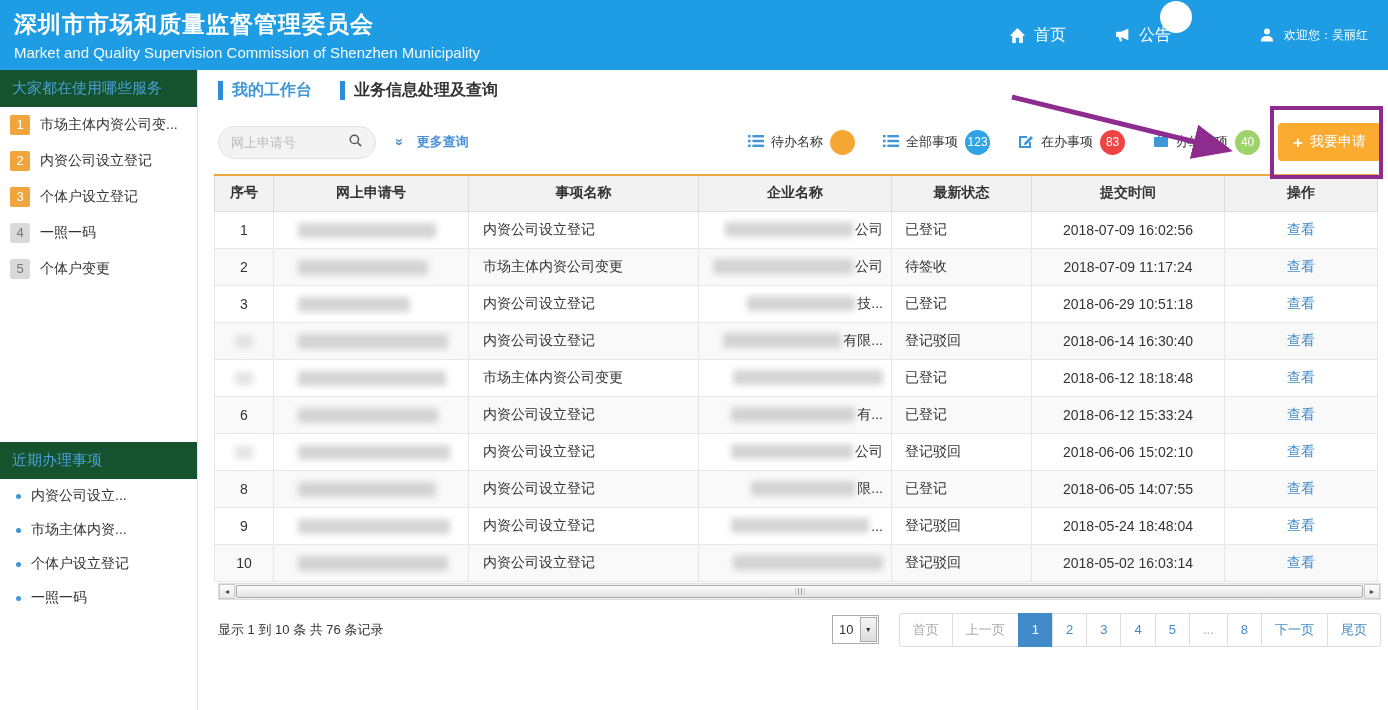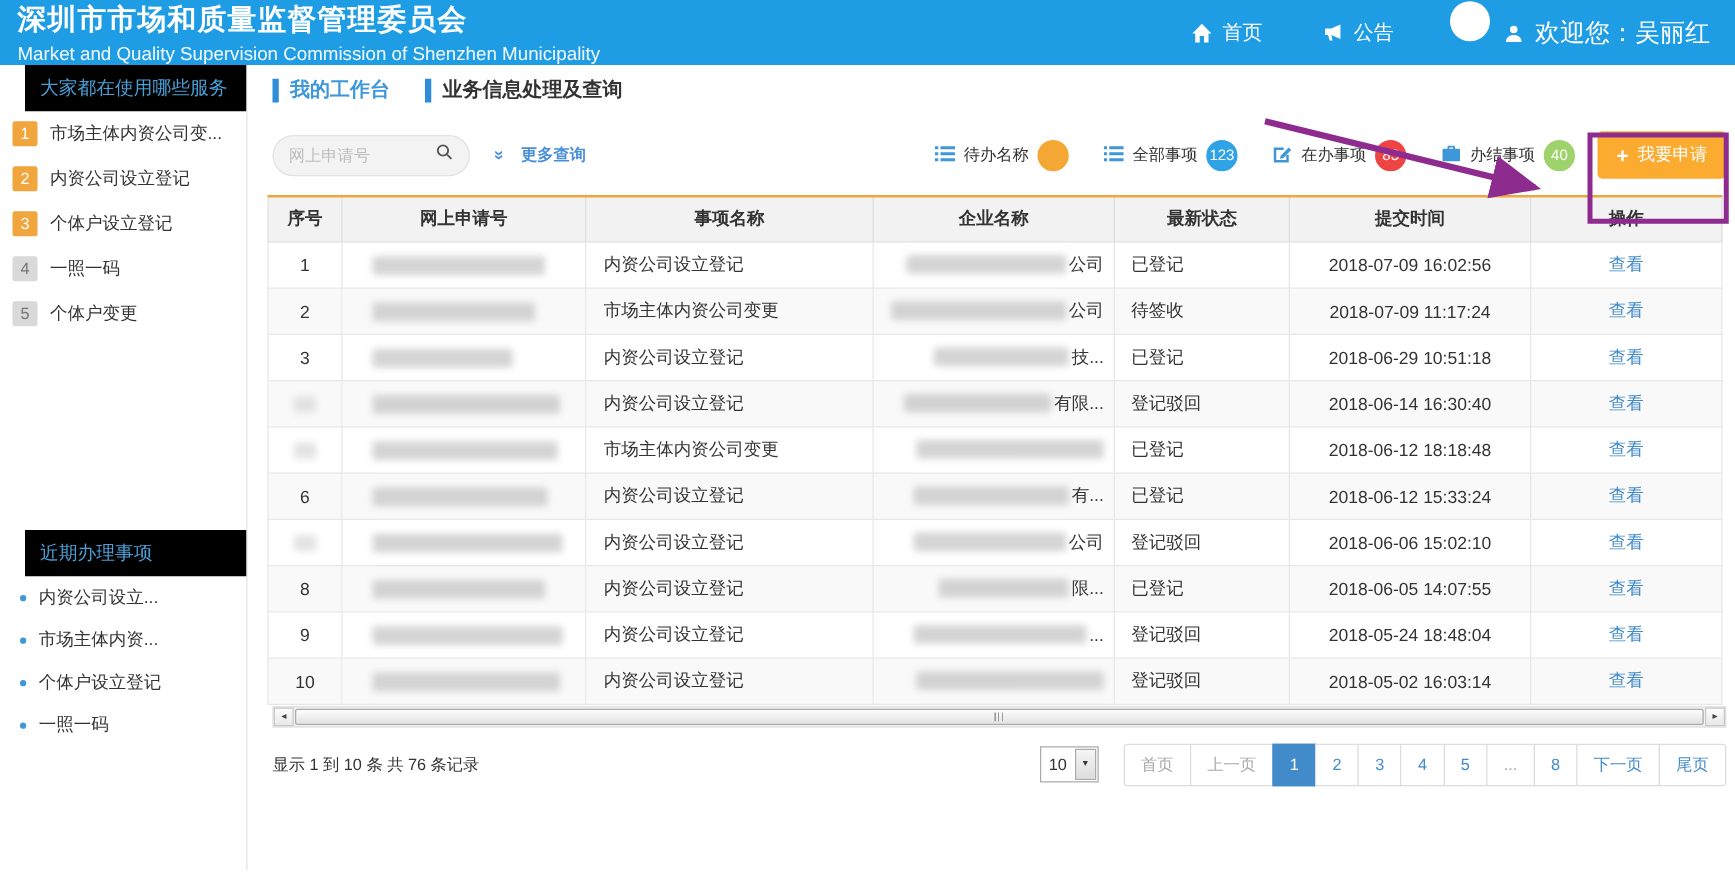--- a/index.html
+++ b/index.html
@@ -1,34 +1,34 @@
 <!DOCTYPE html>
 <html><head>
 <meta charset="utf-8">
 <style>
   * { box-sizing: border-box; margin: 0; padding: 0; }
   html,body { width:1388px; height:710px; overflow:hidden;
     font-family:"Liberation Sans","DejaVu Sans",sans-serif; background:#fff; position:relative; }
 
   
-  .topbar { height:52px; background:#1E9CE4; color:#fff; display:flex; align-items:center; padding:0 14px; }
+  .topbar { height:70px; background:#1E9CE4; color:#fff; display:flex; align-items:center; padding:0 14px; }
   .brand-title { font-size:23px; font-weight:bold; letter-spacing:1px; }
   .brand-sub { font-size:15px; margin-top:4px; opacity:.95; }
   .topnav { margin-left:auto; display:flex; align-items:center; gap:48px; font-size:16px; margin-right:6px;}
   .navitem { display:flex; align-items:center; gap:8px; cursor:pointer; }
-  .welcome { display:flex; align-items:center; gap:8px; font-size:20px; margin-left:40px;}
+  .welcome { display:flex; align-items:center; gap:8px; font-size:12px; margin-left:40px;}
   .nico { width:17px; height:17px; display:inline-block; }
 
   
   .content { display:flex; height:644px; }
   .sidebar { width:198px; border-right:1px solid #E4E4E4; background:#fff; flex:none; }
   .mainarea { flex:1; position:relative; }
 
   
-  .side-header { background:#000000; color:#4B9FD6; font-size:15px; padding:9px 12px;margin-left:20px; }
+  .side-header { background:#14532d; color:#4B9FD6; font-size:15px; padding:9px 12px; }
   .hot-item { display:flex; align-items:center; gap:10px; padding:8px 10px; font-size:14px; color:#333; cursor:pointer; white-space:nowrap;}
   .rank { width:20px; height:20px; line-height:20px; flex:none; text-align:center; font-size:13px; border-radius:2px;
           background:#F0A63C; color:#fff; }
   .rank.gray { background:#D9D9D9; color:#777; }
   .follow-header { margin-top:2px; }
   .recent-header { margin-top:155px; }
   .recent-item { display:flex; align-items:center; gap:10px; padding:8px 10px 8px 16px; font-size:14px; color:#333; cursor:pointer; white-space:nowrap;}
   .dot { width:5px; height:5px; border-radius:50%; background:#3E97D8; flex:none; }
 
   

